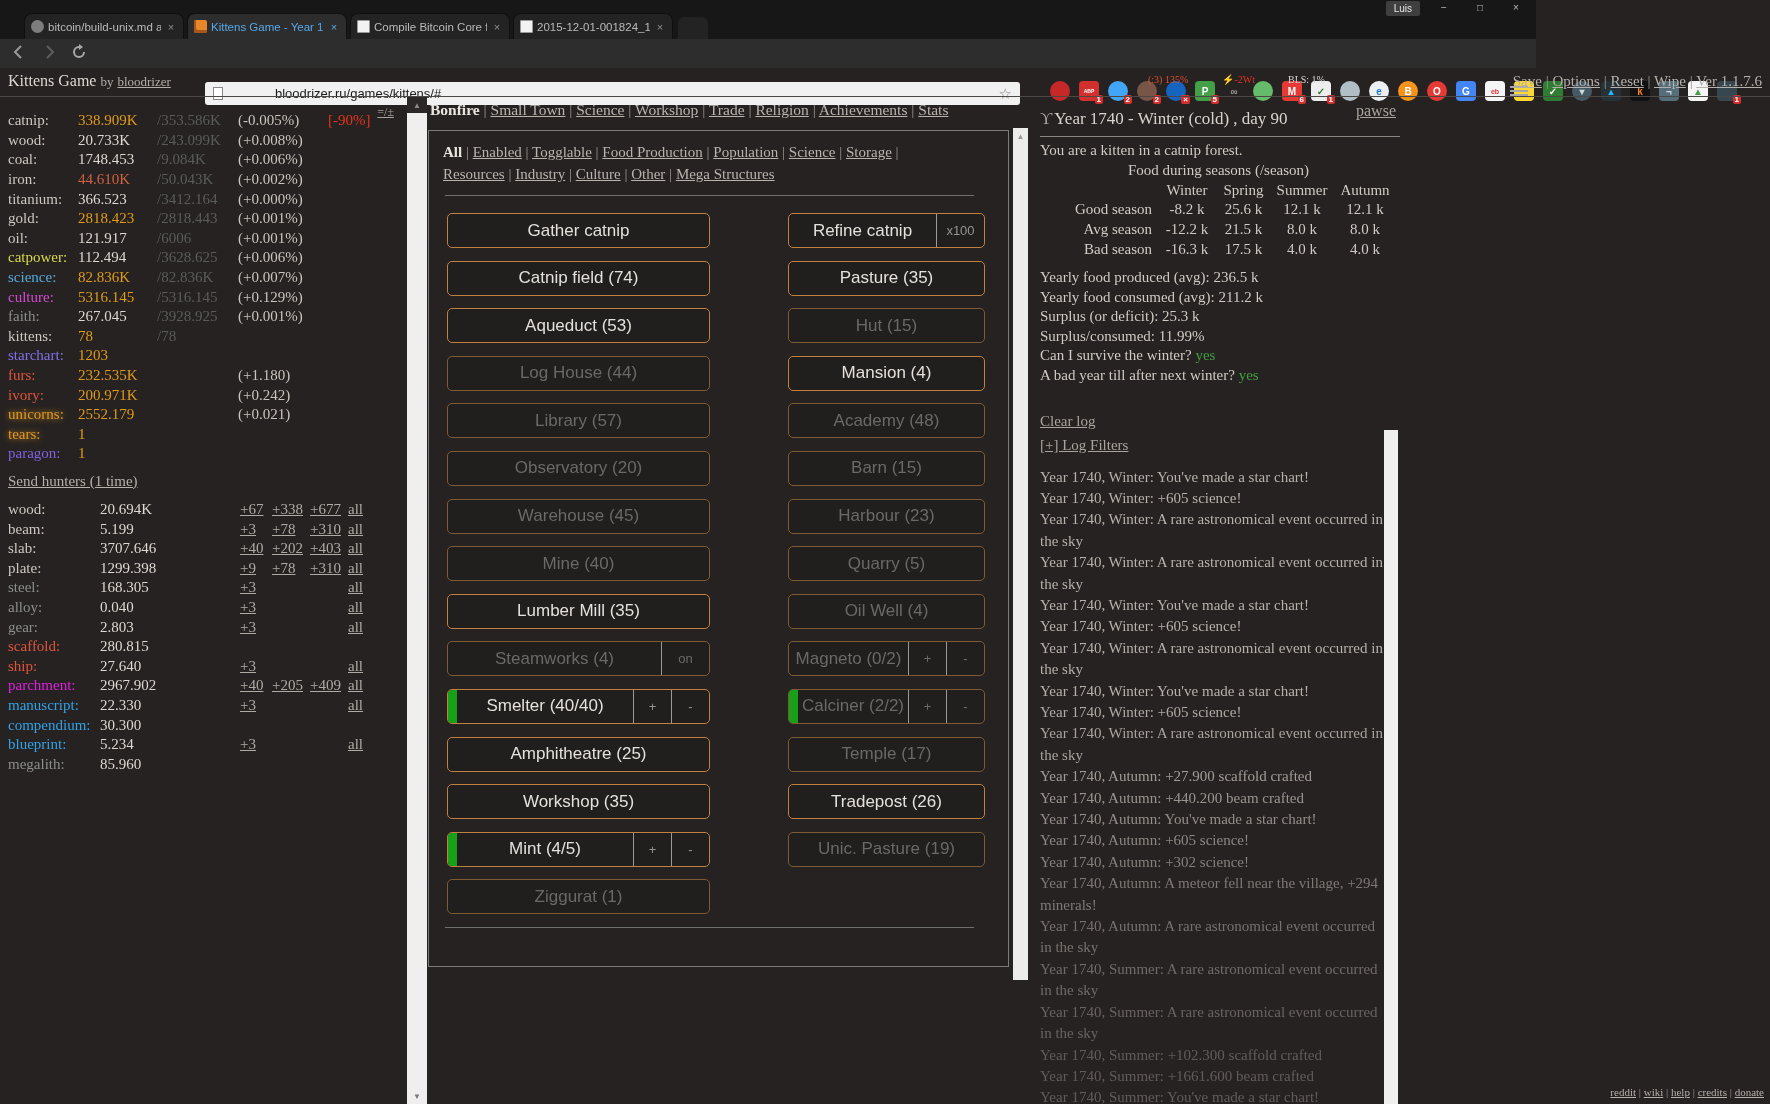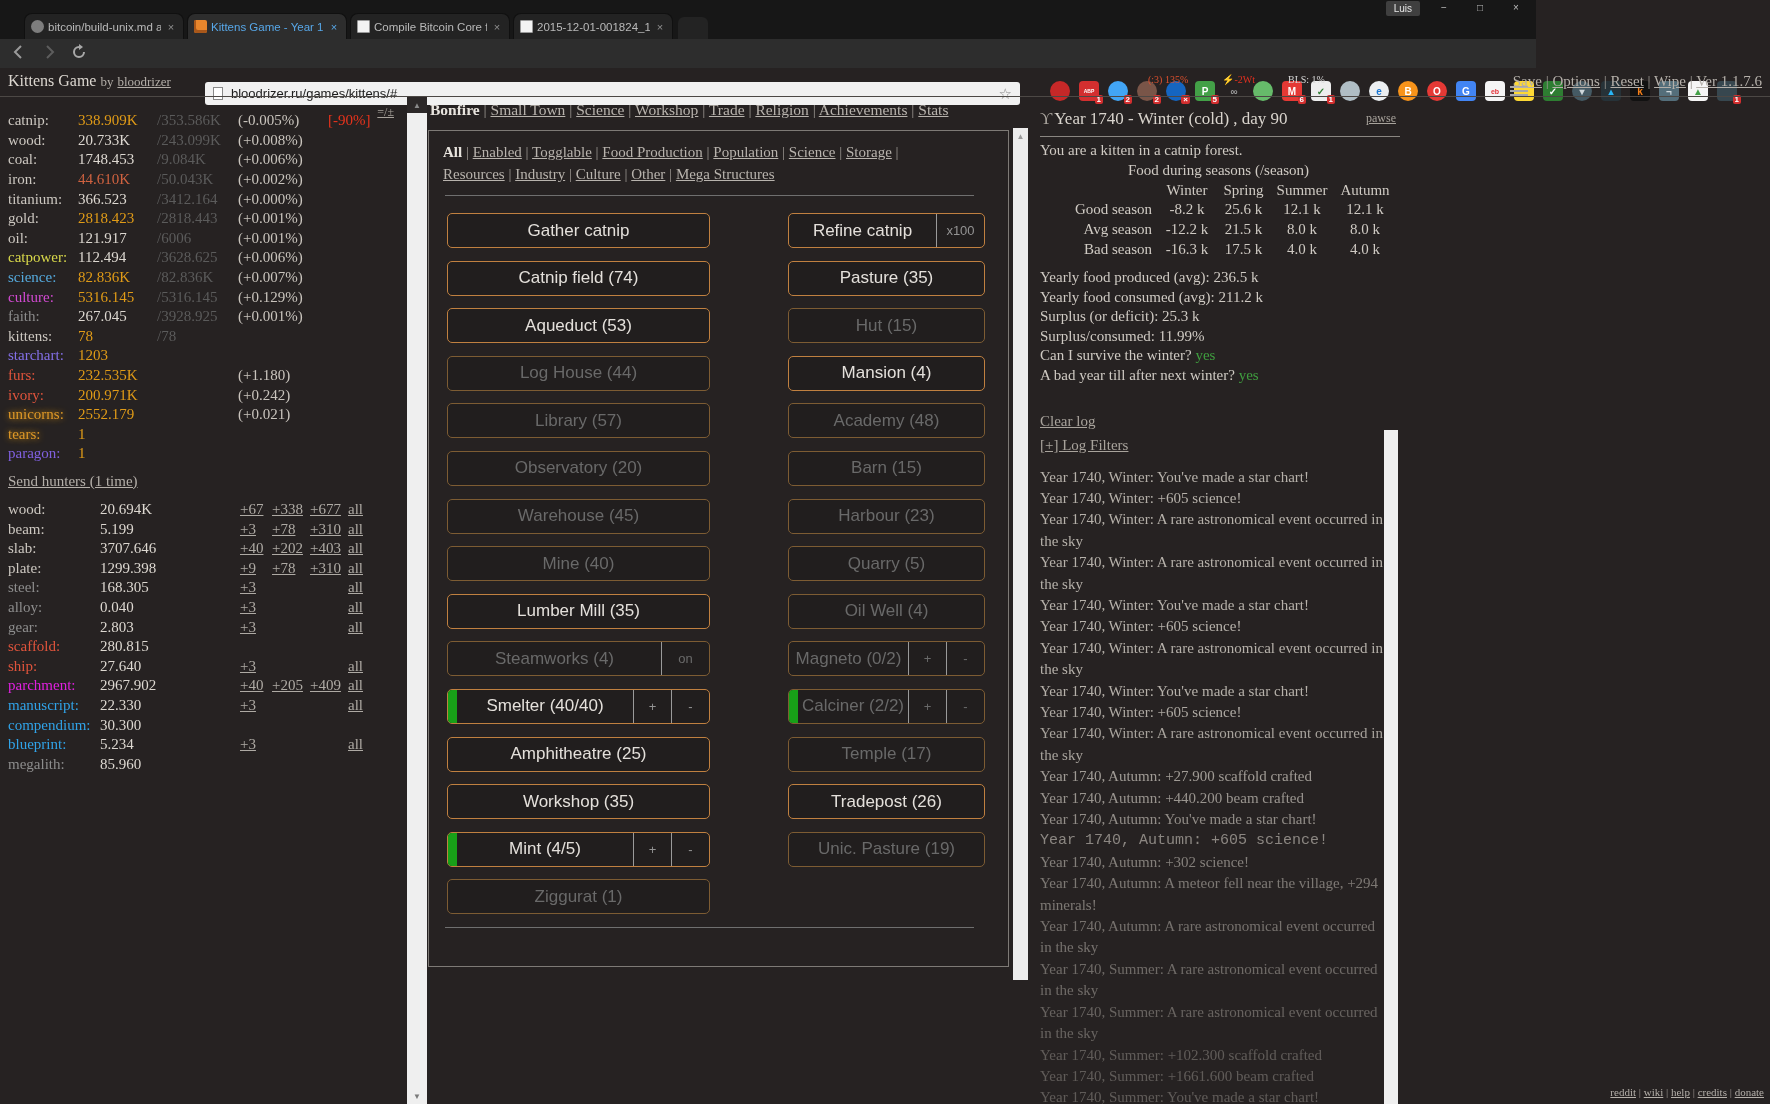--- a/index.html
+++ b/index.html
@@ -22,21 +22,21 @@
   .tab .close{width:12px;font-size:11px;color:#8f8f8f;text-align:center;}
   .tab.active .close{color:#57a7e8;}
   .fav{width:13px;height:13px;flex:none;border-radius:2px;}
   .fav.github{border-radius:50%;background:#7d7d7d;}
   .fav.kitten{background:#e8862c;box-shadow:inset 2px -3px 0 #a8571a;}
   .fav.doc{background:#f2f2f2;border:1px solid #9a9a9a;border-radius:1px;}
   .newtab-stub{width:30px;height:22px;background:#232323;border-radius:6px 6px 0 0;margin-left:2px;}
   .toolbar{position:absolute;top:39px;left:0;right:0;height:29px;background:#2d2d2d;}
   .navbtn{position:absolute;top:4px;width:22px;height:22px;text-align:center;}
   .urlbar{position:absolute;left:205px;top:43px;width:815px;height:23px;background:#f1f1f1;border-radius:3px;
-          display:flex;align-items:center;padding:0 8px;}
+          display:flex;align-items:center;padding:0 8px;gap:44px;}
   .urlbar .doc-ic{width:10px;height:13px;background:#fff;border:1px solid #8a8a8a;flex:none;margin-right:8px;}
   .url-text{font-size:13px;color:#1c1c1c;flex:1;white-space:nowrap;overflow:hidden;}
   .star{color:#8a8a8a;font-size:15px;flex:none;}
   .extrow{position:absolute;left:1050px;top:42px;display:flex;}
   .ext{position:relative;width:20px;height:20px;margin-right:9px;border-radius:4px;
        display:flex;align-items:center;justify-content:center;font-size:10px;font-weight:bold;}
   .ext.circle{border-radius:50%;}
   .badge{position:absolute;right:-4px;bottom:-3px;background:#d32f2f;color:#fff;font-size:8px;font-weight:bold;
          line-height:9px;padding:0 2px;border-radius:2px;min-width:7px;text-align:center;}
   .menu-btn{position:absolute;right:8px;top:45px;width:18px;}
@@ -99,21 +99,21 @@
   .gbtn .cell{display:flex;align-items:center;justify-content:center;border-left:1px solid #9a9a9a;
               font-size:13px;color:#939393;}
   .gbtn.off .cell{color:#6a6a6a;}
   .cell.w48{width:48px;} .cell.w38{width:38px;}
   .greenbar{width:9px;background:#18a018;flex:none;}
   
   .rightcol{position:absolute;left:1040px;top:97px;right:0;bottom:0;}
   .rc{position:relative;width:360px;padding-top:12px;}
   .cal-header{font-size:17px;color:#d9d4cd;border-bottom:1px solid #8a8681;padding-bottom:7px;position:relative;}
   .cal-icon{color:#a8a39c;margin-right:2px;}
-  .pawse{position:absolute;right:4px;bottom:10px;font-size:12px;color:#a8a39c;text-decoration:underline;margin-left:44px;}
+  .pawse{position:absolute;right:4px;bottom:16px;font-size:16px;color:#a8a39c;text-decoration:underline;margin-left:44px;}
   .intro{font-size:15px;margin-top:5px;}
   .foodtbl{display:grid;grid-template-columns:118px 58px 55px 62px 64px;font-size:15px;margin-top:2px;}
   .foodtbl div{height:19.6px;display:flex;align-items:center;justify-content:center;}
   .ft-title{grid-column:1/6;}
   .ft-rowlabel{justify-content:flex-end !important;padding-right:6px;}
   .stats{margin-top:9px;font-size:15px;line-height:19.6px;}
   .yes{color:#3f9e3f;}
   .loglink{display:inline-block;margin-top:0;font-size:15px;color:#a8a39c;text-decoration:underline;}
   .clearlog{margin-top:27px;}
   .logfilters{margin-top:7px;}
@@ -727,21 +727,21 @@
           <div style="opacity: 1;">Year 1740, Winter: A rare astronomical event occurred in the sky</div>
           <div style="opacity: 1;">Year 1740, Winter: You've made a star chart!</div>
           <div style="opacity: 1;">Year 1740, Winter: +605 science!</div>
           <div style="opacity: 1;">Year 1740, Winter: A rare astronomical event occurred in the sky</div>
           <div style="opacity: 1;">Year 1740, Winter: You've made a star chart!</div>
           <div style="opacity: 0.95;">Year 1740, Winter: +605 science!</div>
           <div style="opacity: 0.9;">Year 1740, Winter: A rare astronomical event occurred in the sky</div>
           <div style="opacity: 0.85;">Year 1740, Autumn: +27.900 scaffold crafted</div>
           <div style="opacity: 0.8;">Year 1740, Autumn: +440.200 beam crafted</div>
           <div style="opacity: 0.75;">Year 1740, Autumn: You've made a star chart!</div>
-          <div style="opacity: 0.7; font-family: Liberation Mono, monospace;">Year 1740, Autumn: +605 science!</div>
+          <div style="opacity: 0.7;">Year 1740, Autumn: +605 science!</div>
           <div style="opacity: 0.65;">Year 1740, Autumn: +302 science!</div>
           <div style="opacity: 0.6;">Year 1740, Autumn: A meteor fell near the village, +294 minerals!</div>
           <div style="opacity: 0.55;">Year 1740, Autumn: A rare astronomical event occurred in the sky</div>
           <div style="opacity: 0.5;">Year 1740, Summer: A rare astronomical event occurred in the sky</div>
           <div style="opacity: 0.45;">Year 1740, Summer: A rare astronomical event occurred in the sky</div>
           <div style="opacity: 0.4;">Year 1740, Summer: +102.300 scaffold crafted</div>
           <div style="opacity: 0.4;">Year 1740, Summer: +1661.600 beam crafted</div>
           <div style="opacity: 0.4;">Year 1740, Summer: You've made a star chart!</div>
           <div style="opacity: 0.4;">Year 1740, Summer: +605 science!</div>
         </div>

